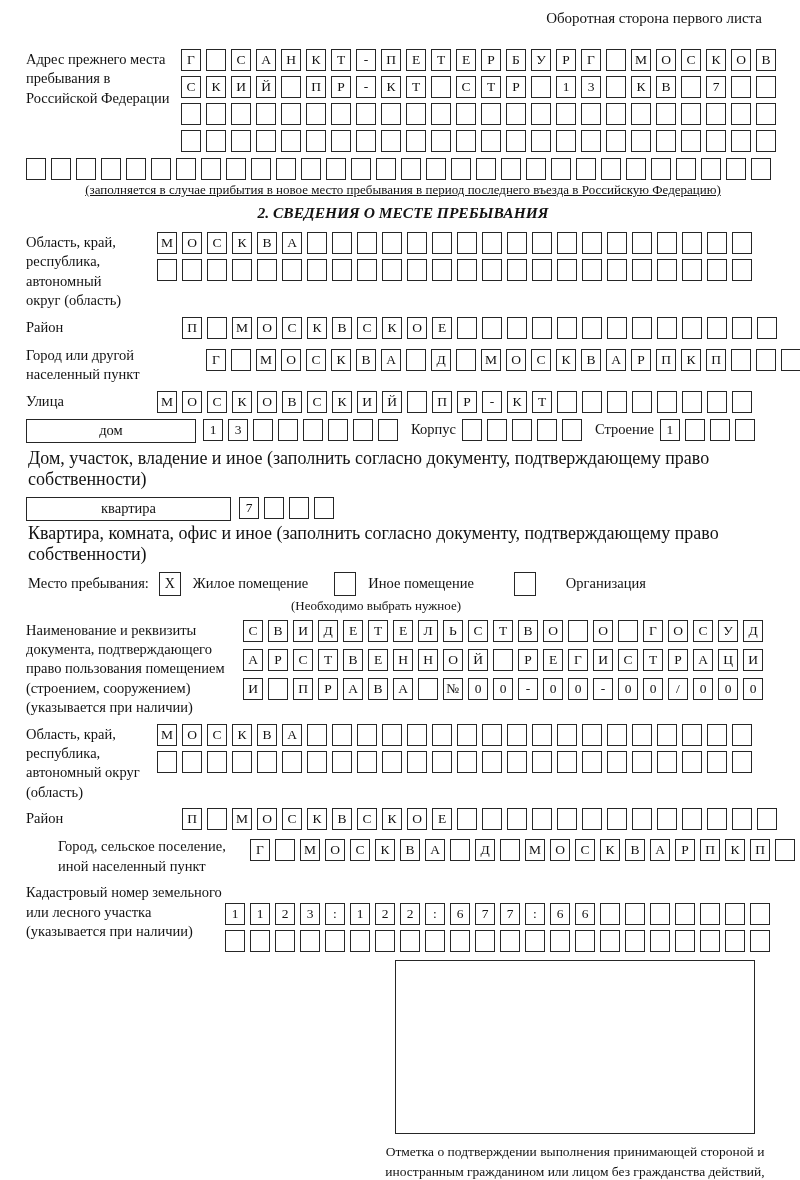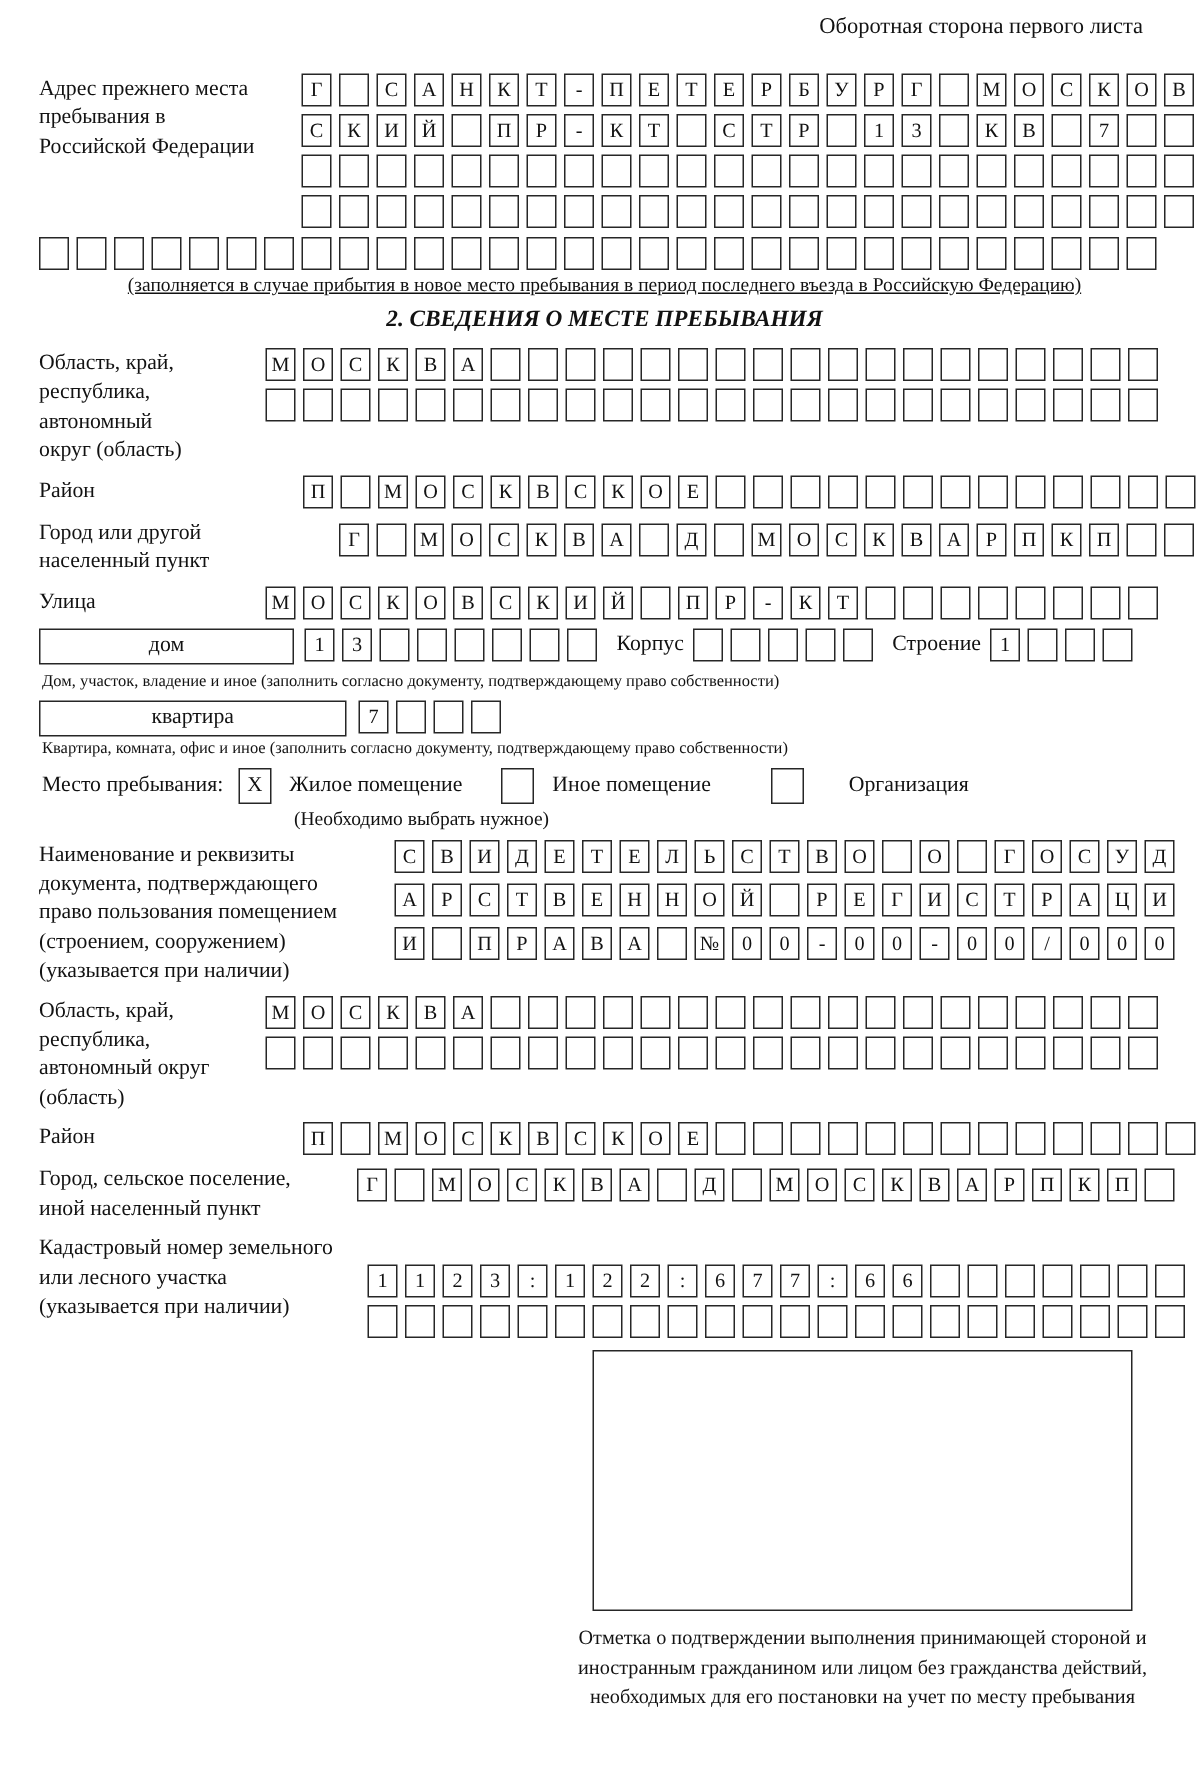--- a/index.html
+++ b/index.html
@@ -2,48 +2,48 @@
 <html><head>
 <meta charset="utf-8">
 <style>
   * { box-sizing: border-box; }
   html, body { width: 800px; height: 1180px; margin: 0; overflow: hidden; }
   body { background: #ffffff; color: #121212; font-family: "Liberation Serif", serif; }
   .page { padding: 6px 20px 0 26px; }
 
   .header { text-align: right; font-size: 15px; padding-right: 18px; margin: 4px 0 22px 0; }
 
-  .frow { display: flex; align-items: flex-start; margin-bottom: 6px; gap: 20px; }
+  .frow { display: flex; align-items: flex-start; margin-bottom: 6px; }
   .flabel { font-size: 14.5px; line-height: 1.34; flex: 0 0 auto; padding-top: 1px; }
   .w155 { width: 155px; } .w131 { width: 131px; } .w156 { width: 156px; }
-  .w180 { width: 180px; } .w217 { width: 217px; } .w192 { width: 192px; } .w199 { width: 199px; }
+  .w180 { width: 180px; } .w217 { width: 217px; } .w192 { width: 192px; margin-left: 32px; } .w199 { width: 199px; }
   .flabel .inner105 { display: block; width: 106px; }
 
   .cellcol { flex: 1 1 auto; }
   .cellrow { display: flex; margin-bottom: 5px; }
   .cellrow:last-child { margin-bottom: 0; }
   .cell { width: 20px; height: 22px; border: 1.5px solid #262626; margin-right: 5px;
           flex: 0 0 auto; display: flex; align-items: center; justify-content: center;
           font-size: 13.5px; background: #fff; }
 
   .note { font-size: 13px; text-align: center; margin: 0 0 4px 0; text-decoration: underline; }
   .sect-title { font-weight: bold; font-size: 15.5px; text-align: center; margin: 6px 0 10px 0; font-style: italic; }
 
   .hrow { display: flex; align-items: flex-start; margin-bottom: 2px; }
   .labelbox { height: 24px; border: 1.5px solid #262626; display: flex; align-items: center;
               justify-content: center; font-size: 14.5px; flex: 0 0 auto; }
   .bw170 { width: 170px; margin-right: 7px; }
   .bw205 { width: 205px; margin-right: 8px; }
   .inline-label { font-size: 14.5px; padding: 2px 6px 0 8px; flex: 0 0 auto; font-family: Liberation Serif, serif; }
-  .caption { font-size: 11px; margin: 1px 0 7px 2px; }
+  .caption { font-size: 18px; margin: 1px 0 7px 2px; }
 
   .stayrow { display: flex; align-items: center; margin: 4px 0 2px 2px; font-size: 14.5px; }
   .chk { width: 22px; height: 24px; border: 1.6px solid #262626; display: inline-flex;
          align-items: center; justify-content: center; font-size: 14px; margin: 0 12px 0 10px; flex: 0 0 auto; }
-  .stay-note { font-size: 13px; margin: 2px 0 6px 0; width: 360px; margin-left: 170px; }
+  .stay-note { font-size: 13px; margin: 2px 0 6px 0; width: 360px; margin-left: 170px; text-align: center; }
 
   .fact-title { font-weight: bold; font-size: 15px; text-align: center; margin: 10px 0 7px 0; }
   .fact-note { font-size: 13.5px; text-align: center; line-height: 1.5; margin-bottom: 8px; }
 
   .pt20 { padding-top: 21px; }
 
   .confirm-box { width: 360px; height: 174px; border: 1.5px solid #262626; margin: 8px 0 8px 369px; }
   .confirm-caption { width: 406px; margin-left: 346px; text-align: center; font-size: 13.5px; line-height: 1.45; }
 </style>
 </head>

